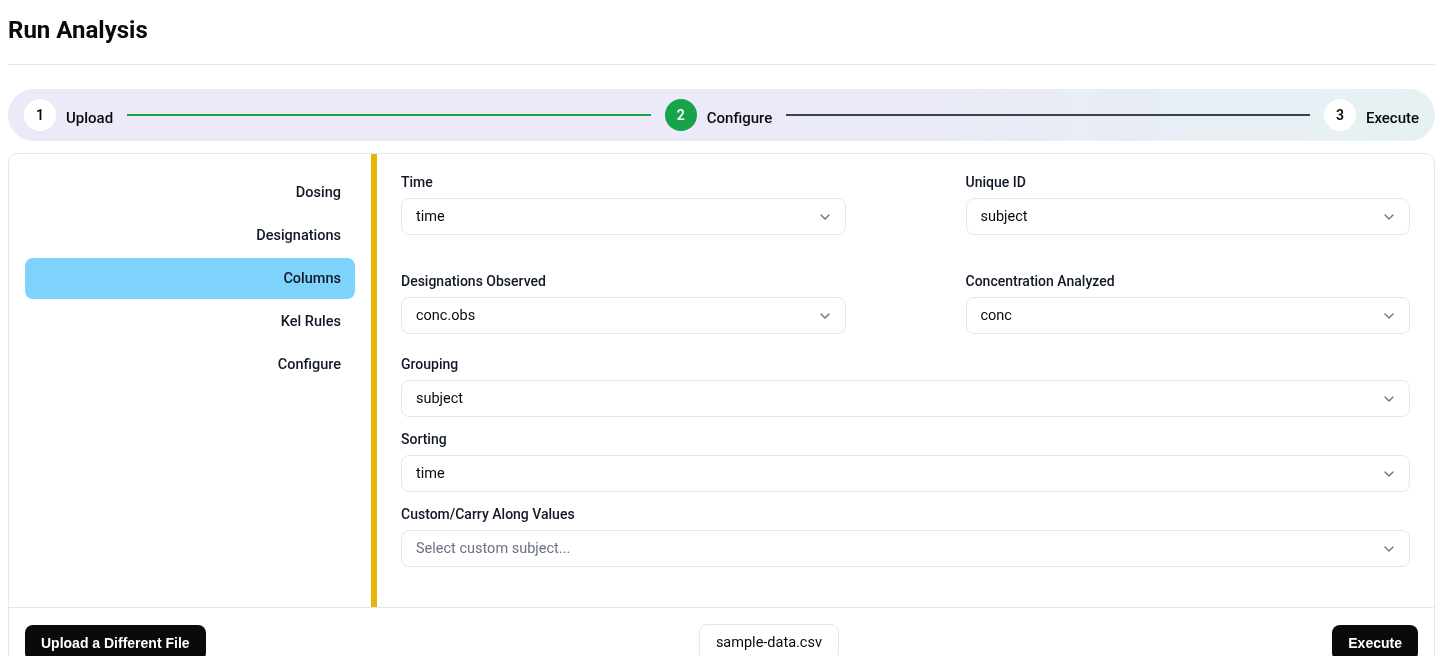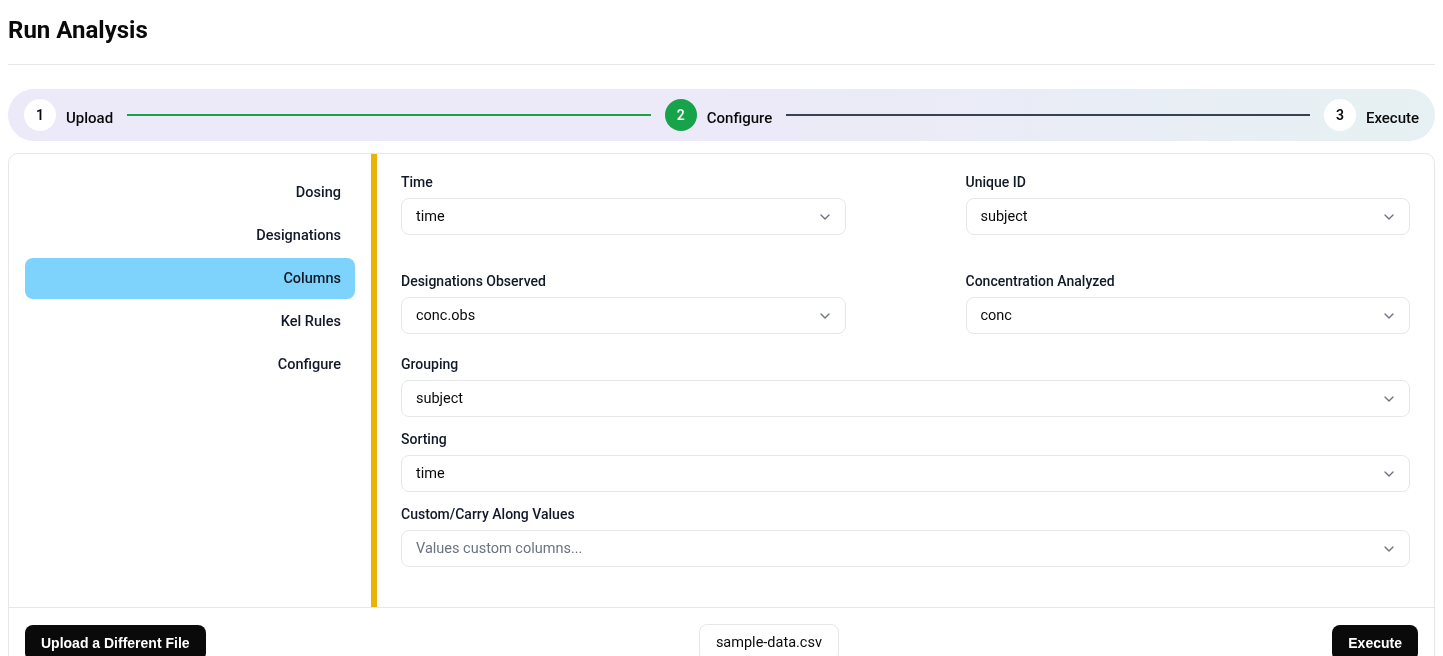--- a/index.html
+++ b/index.html
@@ -250,21 +250,21 @@
             <svg width="16" height="16" viewBox="0 0 24 24" fill="none" stroke="currentColor" stroke-width="2" stroke-linecap="round" stroke-linejoin="round">
                 <polyline points="6 9 12 15 18 9"></polyline>
               </svg>
           </span>
         </div>
       </div>
 
       <div class="field">
         <div class="field-label">Custom/Carry Along Values</div>
         <div class="select">
-          <span class="placeholder">Values custom columns...</span>
+          <span class="placeholder">Select custom subject...</span>
           <span class="select-chevron">
             <svg width="16" height="16" viewBox="0 0 24 24" fill="none" stroke="currentColor" stroke-width="2" stroke-linecap="round" stroke-linejoin="round">
                 <polyline points="6 9 12 15 18 9"></polyline>
               </svg>
           </span>
         </div>
       </div>
     </div>
   </div>
 

